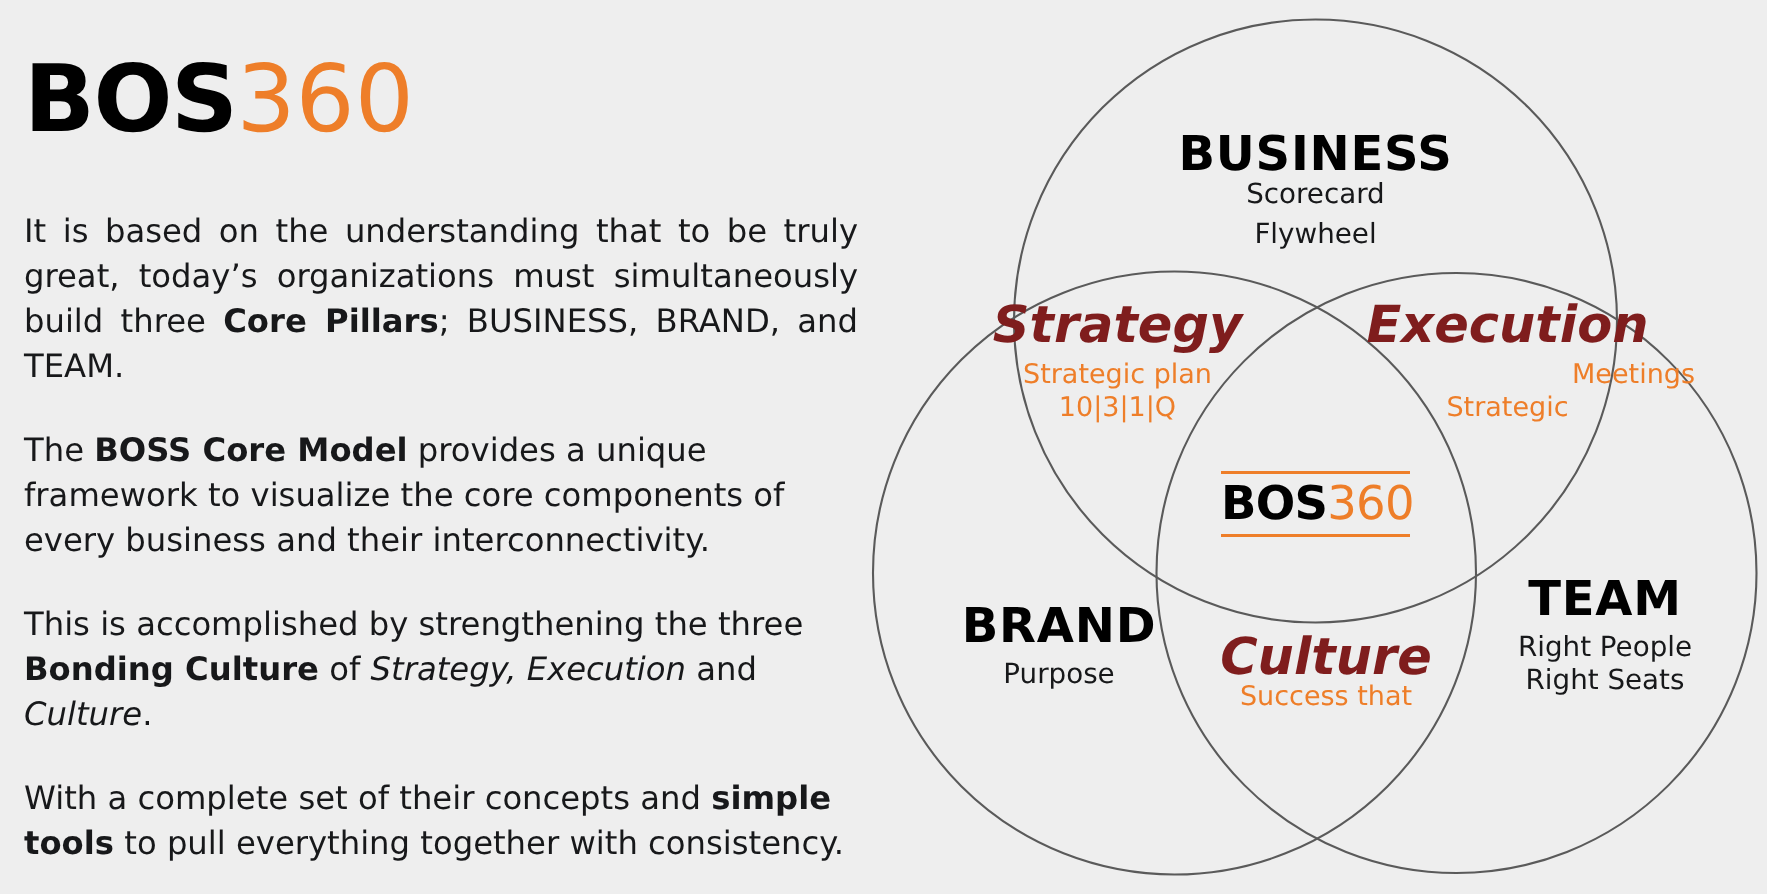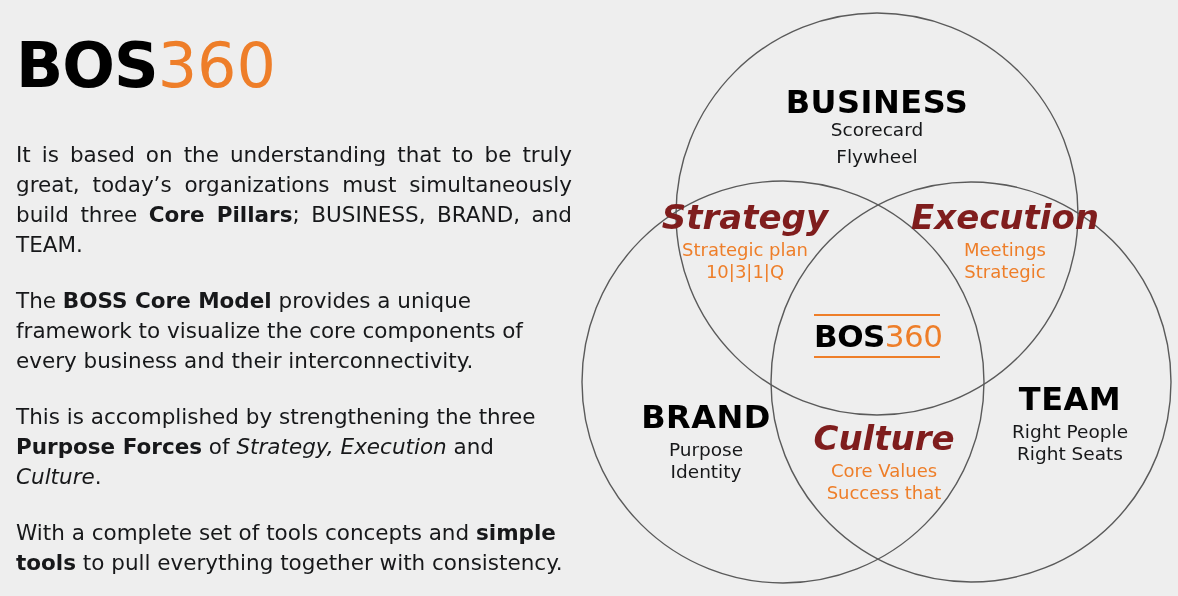--- a/index.html
+++ b/index.html
@@ -85,24 +85,24 @@
     </div>
 
     <div class="body-copy">
       <p class="para justify">
         <span>It is based on the understanding that to be truly great, today’s organizations must simultaneously build three </span><b>Core Pillars</b><span>; BUSINESS, BRAND, and TEAM.</span>
       </p>
       <p class="para">
         <span>The </span><b>BOSS Core Model</b><span> provides a unique framework to visualize the core components of every business and their interconnectivity.</span>
       </p>
       <p class="para">
-        <span>This is accomplished by strengthening the three </span><b>Purpose Forces</b><span> of </span><i>Strategy, Execution</i><span> and </span><i>Culture</i><span>.</span>
+        <span>This is accomplished by strengthening the three </span><b>Bonding Culture</b><span> of </span><i>Strategy, Execution</i><span> and </span><i>Culture</i><span>.</span>
       </p>
       <p class="para">
-        <span>With a complete set of tools concepts and </span><b>simple tools</b><span> to pull everything together with consistency.</span>
+        <span>With a complete set of their concepts and </span><b>simple tools</b><span> to pull everything together with consistency.</span>
       </p>
     </div>
   </div>
 
   <div class="venn">
 
     <svg width="618" height="596" viewBox="0 0 618 596">
       <circle cx="317" cy="214" r="201" fill="none" stroke="#5a5a5a" stroke-width="1.4"></circle>
       <circle cx="223" cy="382" r="201" fill="none" stroke="#5a5a5a" stroke-width="1.4"></circle>
       <circle cx="411" cy="382" r="200" fill="none" stroke="#5a5a5a" stroke-width="1.4"></circle>
@@ -110,44 +110,42 @@
 
     <div class="lbl" style="left:167px;top:85px;width:300px;">
       <div class="pillar-title">BUSINESS</div>
       <div class="pillar-sub">Scorecard</div>
       <div class="pillar-sub" style="margin-top:5px;">Flywheel</div>
     </div>
 
     <div class="lbl" style="left:-4px;top:400px;width:300px;">
       <div class="pillar-title">BRAND</div>
       <div class="pillar-sub" style="margin-top:5px;">Purpose</div>
-      <div class="pillar-sub">Identity</div>
     </div>
 
     <div class="lbl" style="left:370px;top:382px;width:280px;">
       <div class="pillar-title">TEAM</div>
       <div class="pillar-sub" style="margin-top:5px;">Right People</div>
       <div class="pillar-sub">Right Seats</div>
     </div>
 
     <div class="lbl" style="left:60px;top:201px;width:250px;">
       <div class="force-title">Strategy</div>
       <div class="force-sub" style="margin-top:6px;">Strategic plan</div>
       <div class="force-sub">10|3|1|Q</div>
     </div>
 
     <div class="lbl" style="left:320px;top:201px;width:250px;">
       <div class="force-title">Execution</div>
-      <div class="force-sub" style="margin-top:6px;">Meetings</div>
+      <div class="force-sub" style="margin-top:6px;text-align:right;">Meetings</div>
       <div class="force-sub">Strategic</div>
     </div>
 
     <div class="lbl" style="left:199px;top:422px;width:250px;">
       <div class="force-title">Culture</div>
-      <div class="force-sub" style="margin-top:6px;">Core Values</div>
       <div class="force-sub">Success that</div>
     </div>
 
     <div class="center-logo" style="left:254px;top:314px;width:126px;">
       <div class="rule"></div>
       <div class="txt"><span class="bos">BOS</span><span class="num">360</span></div>
       <div class="rule"></div>
     </div>
 
   </div>

